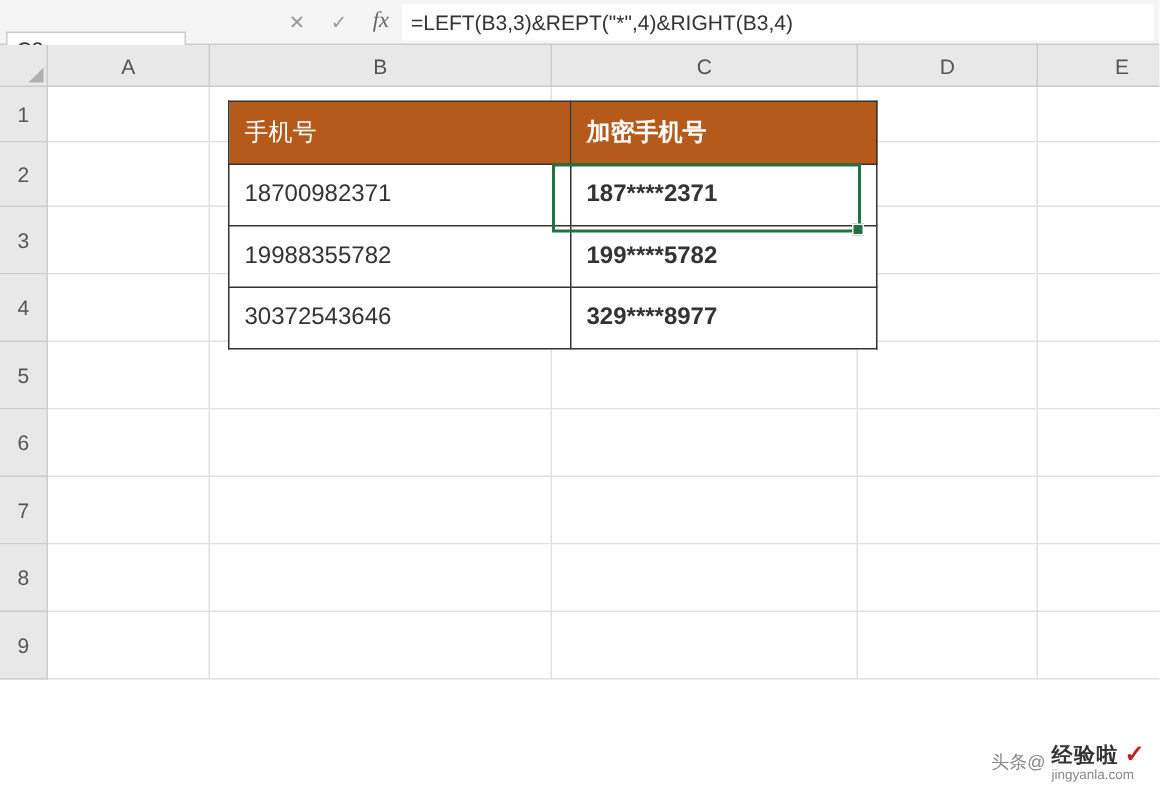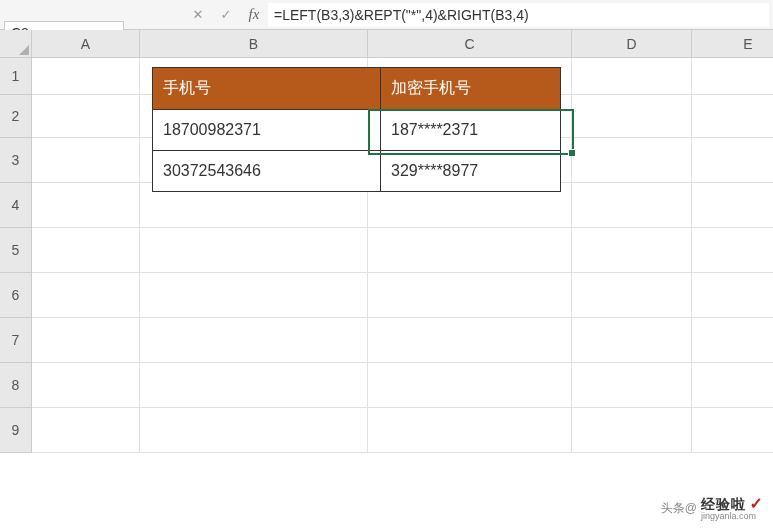--- a/index.html
+++ b/index.html
@@ -159,21 +159,22 @@
       background: #fff;
       color: #333;
       padding: 11px 10px;
       border: 1px solid #333;
       font-size: 16px;
     }
     .data-table th:first-child, .data-table td:first-child {
       width: 228px;
     }
     .data-table th:last-child, .data-table td:last-child {
-      width: 180px;
+      width: 204px;
+      font-weight: bold;
     }
     .selected-cell {
       position: absolute;
       border: 2px solid #217346;
       pointer-events: none;
       top: 79px;
       left: 336px;
       width: 206px;
       height: 46px;
     }
@@ -330,20 +331,24 @@
           <th>手机号</th>
           <th>加密手机号</th>
         </tr>
       </thead>
       <tbody id="table-body">
           <tr>
             <td>18700982371</td>
             <td>187****2371</td>
           </tr>
           <tr>
+            <td>19988355782</td>
+            <td>199****5782</td>
+          </tr>
+          <tr>
             <td>30372543646</td>
             <td>329****8977</td>
           </tr>
         </tbody>
     </table>
 
     <div class="selected-cell"></div>
   </div>
 </div>
 

